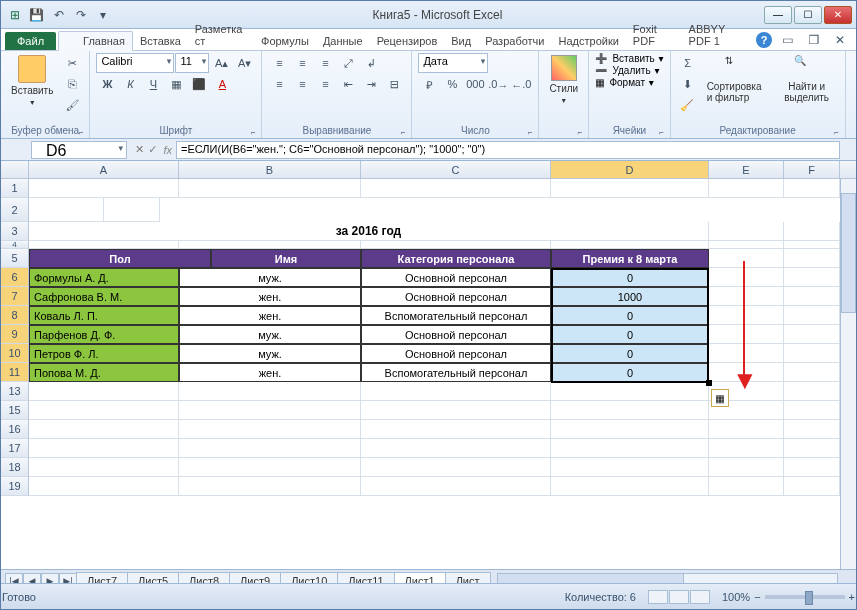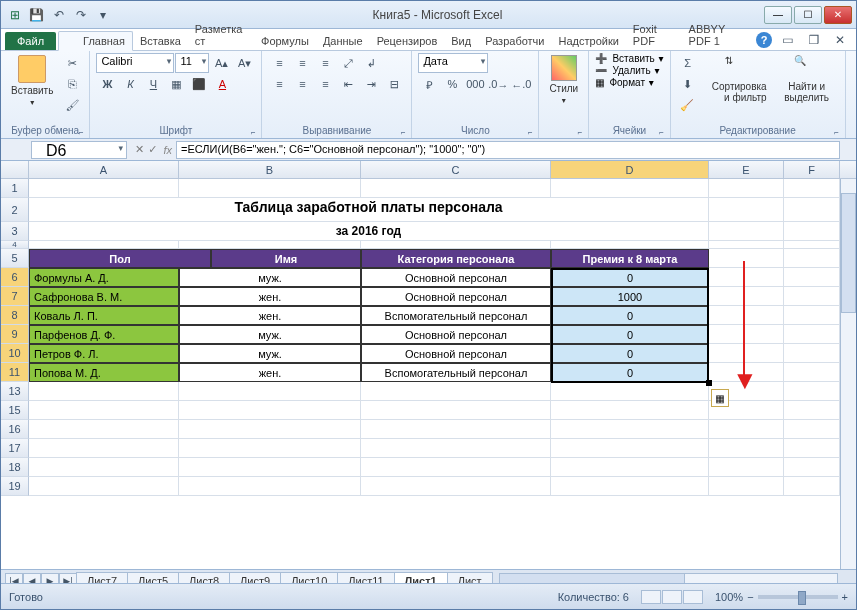--- a/index.html
+++ b/index.html
@@ -69,26 +69,26 @@
 .paste-opts { position:absolute; width:18px; height:18px; background:#fff; border:1px solid #c8a950; font-size:10px; display:flex; align-items:center; justify-content:center; }
 
 .red-arrow { position:absolute; color:#e02020; font-size:26px; }
 .red-line { position:absolute; background:#e02020; width:2px; }
 
 
 .tab-strip { position: absolute; bottom: 18px; left: 0; right: 0; height: 22px; background: #dde6f2; display: flex; align-items: center; border-top: 1px solid #9db7d6; }
 .nav-btns { display: flex; margin-left: 4px; }
 .nav-btn { width: 18px; height: 16px; border: 1px solid #a8bdd6; background: #eef3fa; font-size: 9px; display:flex; align-items:center; justify-content:center; color:#456;}
 .stab { padding: 2px 10px; font-size: 11px; background: #eef3fa; border: 1px solid #a8bdd6; border-bottom: none; margin-left: -1px; color:#333; }
-.stab.active { background: #fff; font-weight: bold; }
+.stab.active { background: #fff; font-weight: normal; }
 .hscroll { flex: 1; margin: 0 18px 0 6px; height: 16px; background: #eef3fa; border: 1px solid #a8bdd6; position: relative; }
 .hthumb { position:absolute; left:0; top:0; bottom:0; width:55%; background:#d3dff0; border-right:1px solid #a8bdd6;}
 
 
-.status { position: absolute; bottom: 0; left: 0; right: 0; height: 26px; background: linear-gradient(#e4ecf6,#cfdced); font-size: 11px; color: #3a526e; display: flex; align-items: center; padding: 0 8px; border-top: 1px solid #9db7d6; }
+.status { position: absolute; bottom: 0; left: 0; right: 0; height: 26px; background: linear-gradient(#e4ecf6,#cfdced); font-size: 11px; color: #3a526e; display: flex; align-items: center; padding: 0 1px; border-top: 1px solid #9db7d6; }
 .status .mid { margin-left: auto; display:flex; gap:12px; }
 .zoom { margin-left: 12px; display: flex; align-items: center; gap: 4px; }
 .slider { width: 80px; height: 4px; background: #b7c6da; position: relative; }
 .slider::before { content:""; position:absolute; left:50%; top:-4px; width:6px; height:12px; background:#8fa8c7; border:1px solid #6b88ab; }
 .view-btns { display:flex; gap:1px; margin-left:12px;}
 .vbtn { width:20px; height:14px; border:1px solid #a8bdd6; background:#eef3fa; }
 
 
 .vscroll { position:absolute; right:0; top:18px; bottom:0; width:16px; background:#eef3fa; border-left:1px solid #a8bdd6;}
 .vthumb { position:absolute; top:14px; left:0; right:0; height:120px; background:#d3dff0; border:1px solid #a8bdd6;}
@@ -235,21 +235,21 @@
 
   <div class="group">
     <div class="group-body">
       <div class="col">
         <div class="mini-btn">Σ</div>
         <div class="mini-btn">⬇</div>
         <div class="mini-btn">🧹</div>
       </div>
       <div class="big-btn">
         <div style="width:24px;height:24px">⇅</div>
-        <span style="width:60px;text-align:right">Сортировка и фильтр</span>
+        <span style="width:60px;text-align:left">Сортировка и фильтр</span>
       </div>
       <div class="big-btn">
         <div style="width:24px;height:24px">🔍</div>
         <span style="width:56px;text-align:center">Найти и выделить</span>
       </div>
     </div>
     <div class="group-label">Редактирование</div>
   </div>
 </div>
 
@@ -281,21 +281,20 @@
         <div class="rh">1</div>
         <div class="c wA"></div>
         <div class="c wB"></div>
         <div class="c wC"></div>
         <div class="c wD"></div>
         <div class="c wE"></div>
         <div class="c wF"></div>
       </div>
     <div class="r" style="height:24px">
         <div class="rh" style="line-height:24px">2</div>
-        <div class="c title-row" style="width:680px;border-right:1px solid #d7dfe9">Таблица заработной платы персонала</div>
         <div class="c wE"></div>
         <div class="c wF"></div>
       </div>
     <div class="r">
         <div class="rh">3</div>
         <div class="c sub-row" style="width:680px">за 2016 год</div>
         <div class="c wE"></div>
         <div class="c wF"></div>
       </div>
     <div class="r" style="height:8px">

